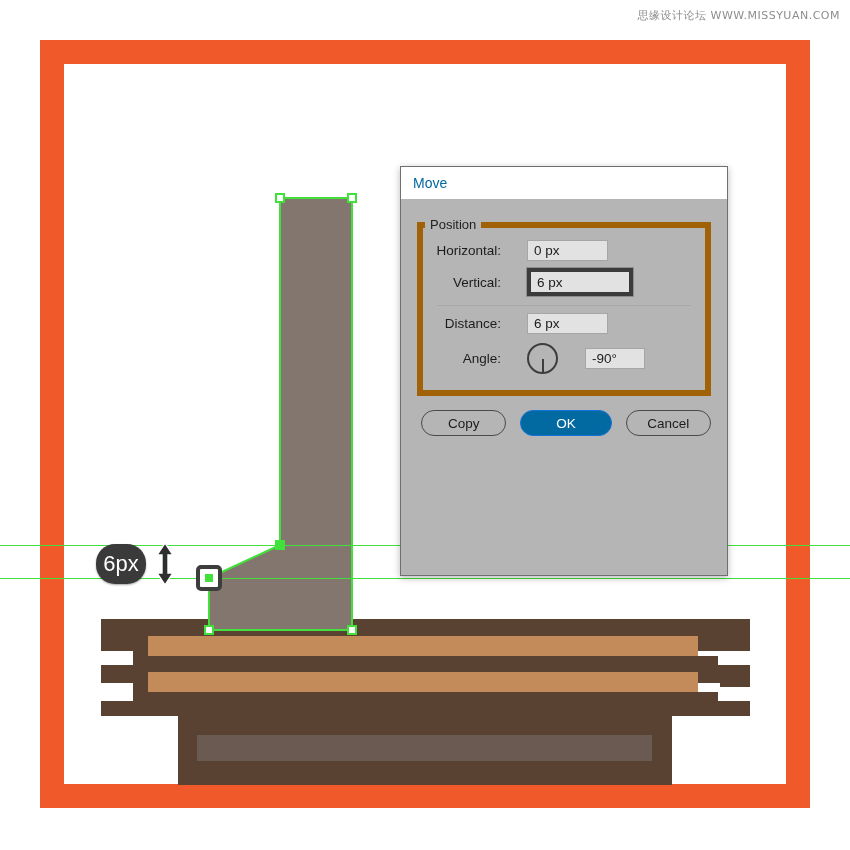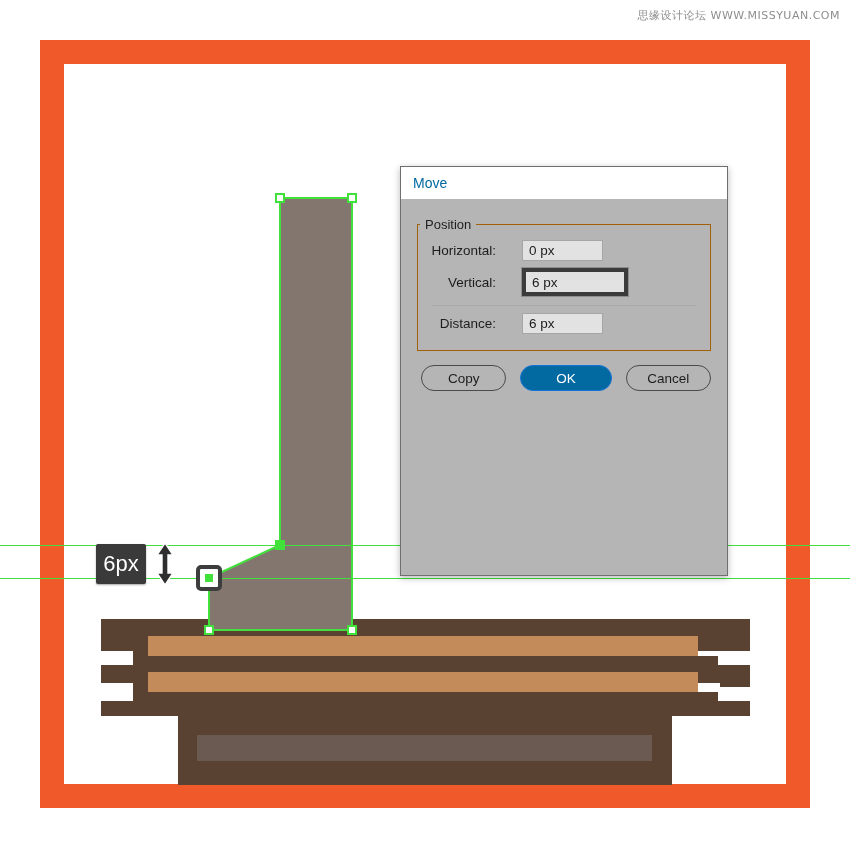--- a/index.html
+++ b/index.html
@@ -32,21 +32,21 @@
   
   .poly-wrap{position:absolute;left:0;top:0;width:850px;height:850px;}
 
   
   .guide{position:absolute;left:0;width:850px;height:1px;background:#41E03B;}
 
   
   .badge{
     position:absolute;
     background:#3a3a3a;
-    border-radius:2px;
+    border-radius:19px;
     color:#ffffff;
     display:flex;align-items:center;justify-content:center;
     font-size:22px;
     box-shadow:0 1px 2px rgba(0,0,0,.35);
   }
   .arrow-ico{position:absolute;}
 
   
   .anchor-cursor{
     position:absolute;
@@ -68,21 +68,21 @@
   .dlg-title{
     height:32px;background:#ffffff;
     display:flex;align-items:center;
     padding-left:12px;
     font-size:14px;color:#0369a1;
     box-sizing:border-box;
   }
   .dlg-body{position:relative;padding:10px 16px 0 16px;}
 
   fieldset.group{
-    border:1px solid #a16207;
+    border:6px solid #a16207;
     margin:8px 0 0 0;padding:0;
     position:relative;
   }
   fieldset.group legend{
     font-size:13px;color:#1f1f1f;
     padding:0 5px;margin-left:2px;
   }
   .grp-inner{padding:4px 12px 12px 12px;}
 
   .row{display:flex;align-items:center;margin:4px 0;gap:19px;}
@@ -248,20 +248,29 @@
 
           <div class="divider"></div>
 
           <div class="row">
             <div class="lbl">Distance:</div>
             <div class="field">
               <span>6 px</span>
             </div>
           </div>
 
+          <div class="row" style="margin-top:9px;">
+            <div class="lbl">Angle:</div>
+            <div class="dial">
+              <div class="needle"></div>
+            </div>
+            <div class="field" style="width:60px;">
+              <span>-90°</span>
+            </div>
+          </div>
 
         </div>
       </fieldset>
 
 
 
       <div class="btn-row" style="margin-left:4px;">
         <div class="btn copy">
           <span>Copy</span>
         </div>

